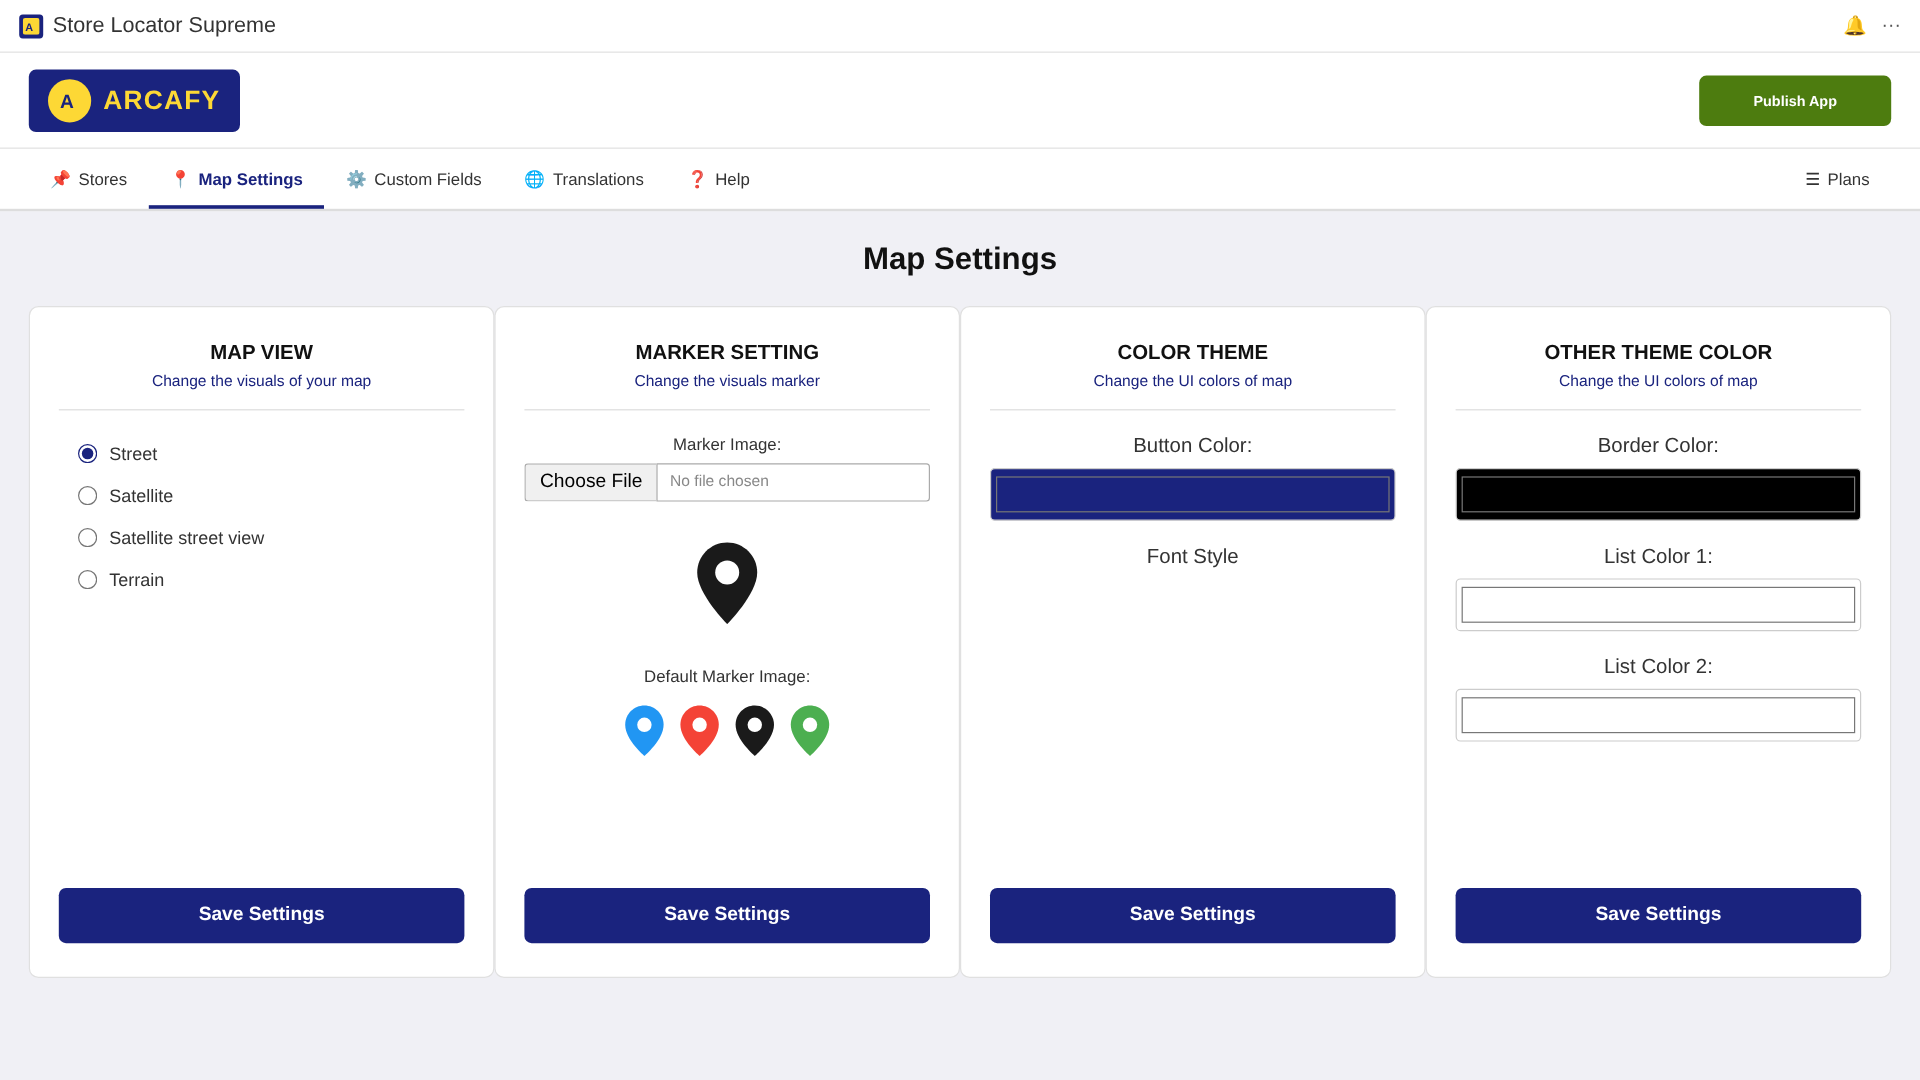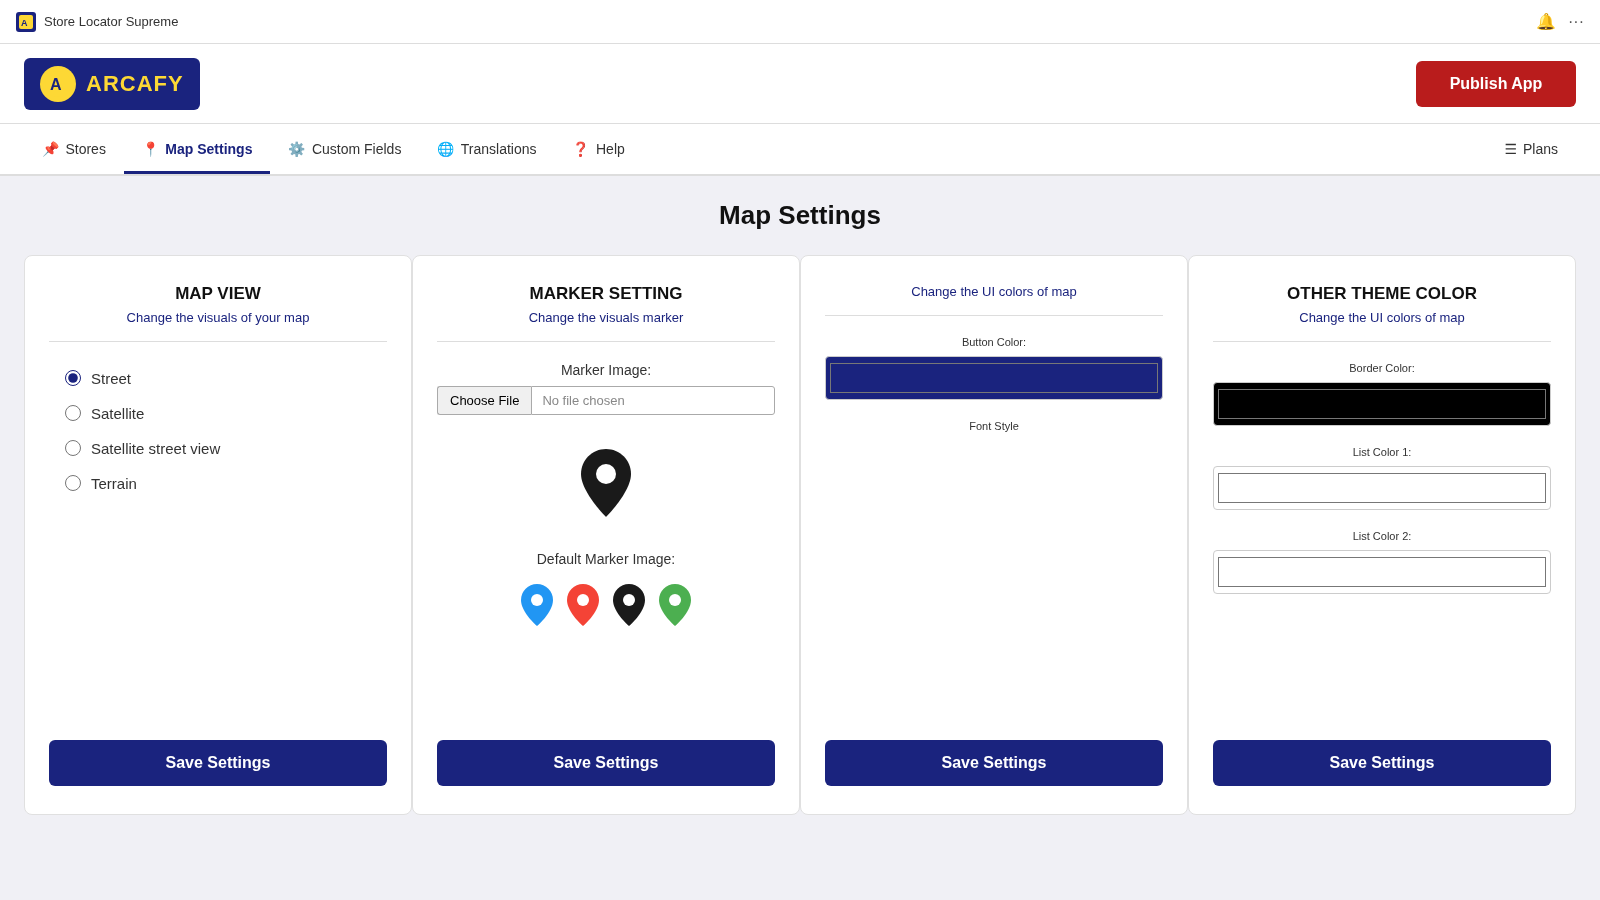--- a/index.html
+++ b/index.html
@@ -10,21 +10,21 @@
       display: flex; align-items: center; justify-content: space-between;
       background: #fff; padding: 6px 16px; border-bottom: 1px solid #ddd;
       height: 44px;
     }
     .top-bar-left { display: flex; align-items: center; gap: 8px; }
     .top-bar-logo-small {
       width: 20px; height: 20px; background: #1a237e; border-radius: 3px;
       display: flex; align-items: center; justify-content: center;
     }
     .top-bar-logo-small svg { width: 14px; height: 14px; }
-    .top-bar-title { font-size: 13px; color: #333; }
+    .top-bar-title { font-size: 18px; color: #333; }
     .top-bar-right { display: flex; align-items: center; gap: 12px; }
     .top-bar-icon { font-size: 16px; color: #555; cursor: pointer; }
 
     
     .header {
       display: flex; align-items: center; justify-content: space-between;
       background: #fff; padding: 16px 24px; border-bottom: 1px solid #ddd;
       height: 80px;
     }
     .header-logo {
@@ -32,22 +32,22 @@
       display: flex; align-items: center; gap: 10px; min-width: 160px;
     }
     .header-logo-circle {
       width: 36px; height: 36px; background: #fdd835; border-radius: 50%;
       display: flex; align-items: center; justify-content: center;
       font-weight: bold; font-size: 16px; color: #1a237e;
     }
     .header-logo-text { color: #fdd835; font-size: 22px; font-weight: 900; letter-spacing: 1px; }
     .header-title { font-size: 32px; font-weight: bold; color: #111; flex: 1; text-align: center; }
     .publish-btn {
-      background: #b91c1c; color: #fff; border: none; border-radius: 6px;
-      padding: 14px 28px; font-size: 16px; font-weight: bold; cursor: pointer;
+      background: #4d7c0f; color: #fff; border: none; border-radius: 6px;
+      padding: 14px 28px; font-size: 12px; font-weight: bold; cursor: pointer;
       min-width: 160px;
     }
 
     
     .nav {
       background: #fff; display: flex; align-items: center;
       padding: 0 24px; border-bottom: 2px solid #ddd; height: 52px;
     }
     .nav-item {
       display: flex; align-items: center; gap: 6px;
@@ -80,33 +80,33 @@
     
     .radio-group { display: flex; flex-direction: column; gap: 18px; padding: 8px 16px; }
     .radio-item { display: flex; align-items: flex-start; gap: 10px; font-size: 15px; color: #333; cursor: pointer; }
     .radio-item input[type="radio"] { width: 16px; height: 16px; accent-color: #1a237e; cursor: pointer; }
 
     
     .field-label { font-size: 14px; color: #333; margin-bottom: 8px; text-align: center; }
     .file-input-row { display: flex; margin-bottom: 20px; }
     .choose-file-btn {
       padding: 6px 12px; background: #f0f0f0; border: 1px solid #aaa;
-      border-right: none; font-size: 13px; cursor: pointer; white-space: nowrap;
+      border-right: none; font-size: 16px; cursor: pointer; white-space: nowrap;
       border-radius: 3px 0 0 3px;
     }
     .file-name-display {
       flex: 1; padding: 6px 10px; background: #fff; border: 1px solid #aaa;
       font-size: 13px; color: #888; border-radius: 0 3px 3px 0;
     }
     .marker-preview { text-align: center; margin: 12px 0 20px; font-size: 52px; }
     .default-markers { display: flex; align-items: center; justify-content: center; gap: 12px; margin: 8px 0 20px; }
 
     
     .color-section { margin-bottom: 20px; }
-    .color-label { font-size: 11px; color: #333; margin-bottom: 8px; text-align: center; }
+    .color-label { font-size: 17px; color: #333; margin-bottom: 8px; text-align: center; }
     .color-swatch {
       width: 100%; height: 36px; border-radius: 4px; border: 1px solid #ccc; cursor: pointer;
     }
     .font-style-select {
       width: 100%; padding: 10px 12px; border: 1px solid #ccc; border-radius: 4px;
       font-size: 14px; color: #555; background: #fff; cursor: pointer;
       appearance: auto;
     }
 
     
@@ -241,20 +241,21 @@
         <svg width="34" height="44" viewBox="0 0 34 44">
           <path d="M17 1C8.16 1 1 8.16 1 17C1 29.5 17 43 17 43C17 43 33 29.5 33 17C33 8.16 25.84 1 17 1Z" fill="#4caf50"></path>
           <circle cx="17" cy="17" r="6" fill="white"></circle>
         </svg>
       </div>
       <div class="spacer"></div>
       <button class="save-btn">Save Settings</button>
     </div>
 
     <div class="card">
+      <div class="card-title">COLOR THEME</div>
       <div class="card-subtitle">Change the UI colors of map</div>
       <hr class="card-divider">
       <div class="color-section">
         <div class="color-label">Button Color:</div>
         <input type="color" class="color-swatch" value="#1a237e" style="height: 44px; width: 100%; padding: 2px; border: 1px solid rgb(204, 204, 204); border-radius: 4px; cursor: pointer; background: rgb(26, 35, 126);">
       </div>
       <div class="color-section">
         <div class="color-label">Font Style</div>
       </div>
       <div class="spacer"></div>

